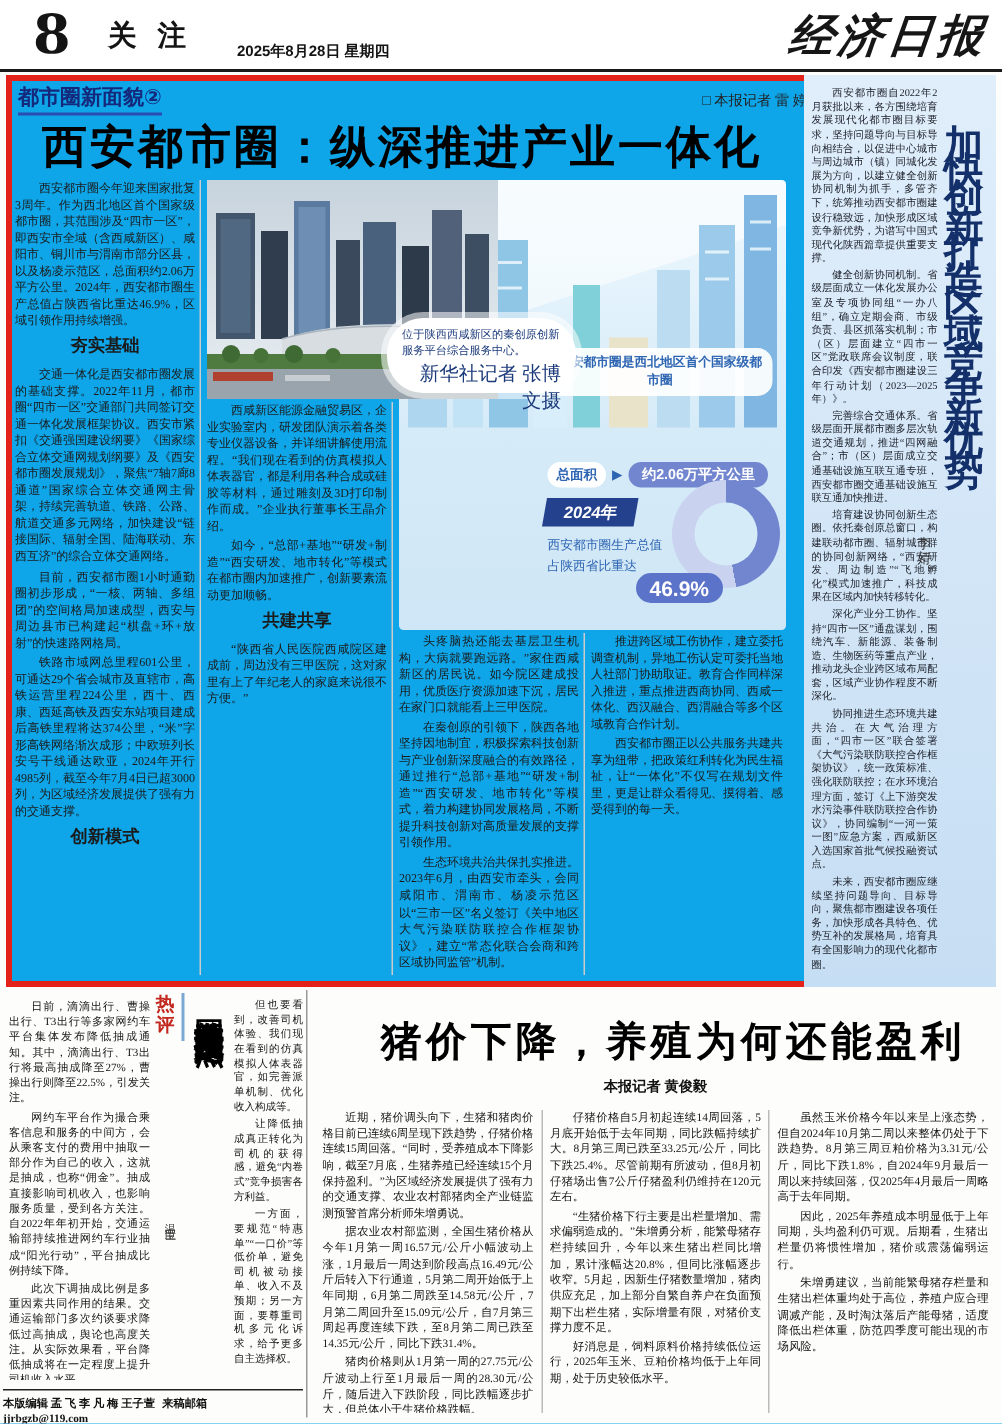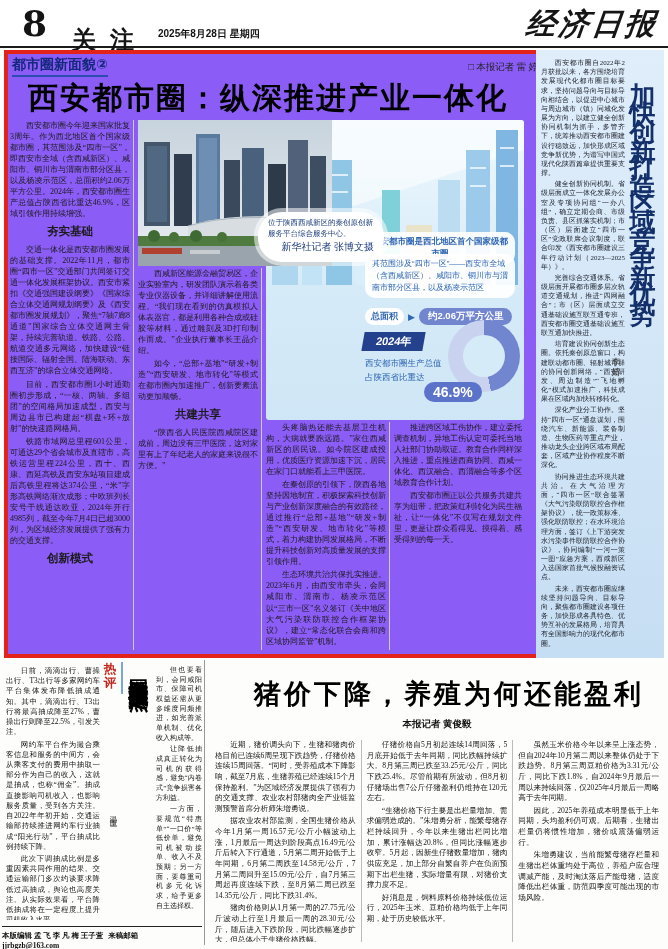--- a/index.html
+++ b/index.html
@@ -8,45 +8,45 @@
     font-family:"Liberation Serif","DejaVu Serif",serif;color:#141414;
     overflow:hidden;
   }
   .abs{position:absolute;}
   p{margin:0 0 2px 0;text-indent:2em;text-align:justify;}
   .sans{font-family:"Liberation Sans","DejaVu Sans",sans-serif;}
 
   
   #pageheader{left:0;top:0;width:668px;height:46px;border-bottom:2px solid #1a1a1a;background:#fff;}
   #pagenum{left:22px;top:2px;font-size:36px;font-weight:bold;font-family:"DejaVu Serif",serif;}
-  #section{left:72px;top:24px;font-size:24px;font-weight:900;letter-spacing:14px;}
+  #section{left:72px;top:11px;font-size:19px;font-weight:900;letter-spacing:14px;}
   #dateline{left:158px;top:27px;font-size:10px;font-weight:bold;}
   #masthead{right:10px;top:4px;font-size:30px;font-weight:bold;font-style:italic;
     letter-spacing:3px;transform:skewX(-6deg);color:#161616;font-family:"DejaVu Serif",serif;}
 
   
-  #redbox{left:4px;top:50px;width:548px;height:608px;border:4px solid #e32219;background:#8b5cf6;box-sizing:border-box;}
+  #redbox{left:4px;top:50px;width:548px;height:608px;border:4px solid #e32219;background:#0ea5e9;box-sizing:border-box;}
   #kicker{left:4px;top:2px;font-size:14px;font-weight:900;color:#15297c;border-bottom:2px solid #2b4db0;padding-bottom:1px;}
   #reporter{right:10px;top:7px;font-size:9.5px;color:#222;}
   #mainheadline{left:8px;top:24px;width:504px;text-align:center;font-size:30px;font-weight:900;letter-spacing:2px;color:#000;}
 
   .ncol{font-size:8px;line-height:1.38;overflow:hidden;color:#1b1b1b;}
   #m-col1{left:2px;top:66px;width:120px;height:530px;border-right:1px solid #ccc;padding-right:3px;}
   #m-col2{left:130px;top:214px;width:120px;height:382px;border-right:1px solid #ccc;padding-right:3px;}
   #m-col3{left:258px;top:368px;width:120px;height:228px;border-right:1px solid #ccc;padding-right:3px;}
   #m-col4{left:386px;top:368px;width:128px;height:228px;}
   .sub{text-align:center;text-indent:0;font-family:"Liberation Sans",sans-serif;font-weight:bold;font-size:11.5px;margin:5px 0 4px;}
 
   #photo{left:130px;top:66px;width:194px;height:146px;overflow:hidden;z-index:2;background:#cfd8e0;}
   #infopanel{left:258px;top:66px;width:258px;height:300px;z-index:1;overflow:hidden;border-radius:3px;
     background:linear-gradient(180deg,#eef8fe 0%,#d6ebf8 55%,#cfe6f6 100%);}
   #cloudcap{left:250px;top:158px;width:126px;height:50px;z-index:3;background:#fff;border-radius:24px;
     padding:6px 10px;font-size:7.5px;line-height:1.4;color:#1b3a7a;box-sizing:border-box;
     box-shadow:0 0 0 4px rgba(255,255,255,.55);}
-  #cloudcap .credit{display:block;text-align:right;font-size:10px;margin-top:1px;}
+  #cloudcap .credit{display:block;text-align:right;font-size:13px;margin-top:1px;}
 
   .infocard{position:absolute;left:99px;width:150px;background:rgba(255,255,255,.92);border-radius:10px;
     color:#2f66b3;font-family:"Liberation Sans",sans-serif;box-sizing:border-box;}
   #card1{top:112px;padding:4px 6px;font-size:8.5px;font-weight:bold;text-align:center;}
   #card2{top:134px;padding:4px 7px;font-size:8px;line-height:1.5;}
   #arearow{position:absolute;left:99px;top:188px;display:flex;align-items:center;gap:4px;}
   .area-label{background:#fff;color:#2f66b3;font:bold 9px "Liberation Sans",sans-serif;padding:2px 6px;border-radius:9px;}
   .area-arrow{color:#2f66b3;font-size:9px;}
   .area-pill{background:#7286cf;color:#fff;font:bold 9.5px "Liberation Sans",sans-serif;padding:2px 9px;border-radius:10px;}
   #yearbanner{position:absolute;left:97px;top:212px;background:#24418e;color:#fff;
@@ -134,21 +134,20 @@
           <line x1="10" y1="85" x2="28" y2="85"></line>
         <line x1="64" y1="55" x2="82" y2="55"></line>
           <line x1="64" y1="72" x2="82" y2="72"></line>
         <line x1="204" y1="48" x2="220" y2="48"></line>
           <line x1="204" y1="66" x2="220" y2="66"></line>
         <line x1="234" y1="28" x2="248" y2="28"></line>
           <line x1="234" y1="46" x2="248" y2="46"></line>
       </g>
     </svg>
     <div class="infocard" id="card1">西安都市圈是西北地区首个国家级都市圈</div>
-    <div class="infocard" id="card2">其范围涉及“四市一区”——西安市全域（含西咸新区）、咸阳市、铜川市与渭南市部分区县，以及杨凌示范区</div>
     <div id="arearow">
       <span class="area-label">总面积</span>
       <span class="area-arrow">▶</span>
       <span class="area-pill">约2.06万平方公里</span>
     </div>
     <div id="yearbanner">2024年</div>
     <div id="gdptext">
       <div>西安都市圈生产总值</div>
       <div>占陕西省比重达</div>
     </div>
@@ -231,21 +230,21 @@
   <div id="hot-left">
     <p>日前，滴滴出行、曹操出行、T3出行等多家网约车平台集体发布降低抽成通知。其中，滴滴出行、T3出行将最高抽成降至27%，曹操出行则降至22.5%，引发关注。</p>
     <p>网约车平台作为撮合乘客信息和服务的中间方，会从乘客支付的费用中抽取一部分作为自己的收入，这就是抽成，也称“佣金”。抽成直接影响司机收入，也影响服务质量，受到各方关注。自2022年年初开始，交通运输部持续推进网约车行业抽成“阳光行动”，平台抽成比例持续下降。</p>
     <p>此次下调抽成比例是多重因素共同作用的结果。交通运输部门多次约谈要求降低过高抽成，舆论也高度关注。从实际效果看，平台降低抽成将在一定程度上提升司机收入水平。</p>
   </div>
   <div id="hot-badge">热评</div>
   <div id="hot-line"></div>
   <div id="hot-headline">网约车平台降抽成不是终点</div>
   <div id="hot-author">温宝臣</div>
   <div id="hot-right">
-    <p>但也要看到，会同咸阳市、保障司机权益还需从更多维度同频推进，如完善派单机制、优化收入构成等。</p>
+    <p>但也要看到，改善司机体验、我们现在看到的仿真模拟人体表器官，如完善派单机制、优化收入构成等。</p>
     <p>让降低抽成真正转化为司机的获得感，避免“内卷式”竞争损害各方利益。</p>
     <p>一方面，要规范“特惠单”“一口价”等低价单，避免司机被动接单、收入不及预期；另一方面，要尊重司机多元化诉求，给予更多自主选择权。</p>
   </div>
 </div>
 
 <div class="abs" id="vsep"></div>
 
 <div class="abs" id="pigbox">
   <div id="pig-headline">猪价下降，养殖为何还能盈利</div>
   <div id="pig-byline">本报记者 黄俊毅</div>
@@ -264,14 +263,14 @@
       <p>虽然玉米价格今年以来呈上涨态势，但自2024年10月第二周以来整体仍处于下跌趋势。8月第三周豆粕价格为3.31元/公斤，同比下跌1.8%，自2024年9月最后一周以来持续回落，仅2025年4月最后一周略高于去年同期。</p>
       <p>因此，2025年养殖成本明显低于上年同期，头均盈利仍可观。后期看，生猪出栏量仍将惯性增加，猪价或震荡偏弱运行。</p>
       <p>朱增勇建议，当前能繁母猪存栏量和生猪出栏体重均处于高位，养殖户应合理调减产能，及时淘汰落后产能母猪，适度降低出栏体重，防范四季度可能出现的市场风险。</p>
     </div>
   </div>
 </div>
 
 <div class="abs" id="pagefooter">
   <span>本版编辑 孟 飞 李 凡 梅 王子萱</span>
   <span>来稿邮箱</span>
-  <span>jjrbgzb@163.com</span>
+  <span>jjrbgzb@119.com</span>
 </div>
 
 </body></html>

